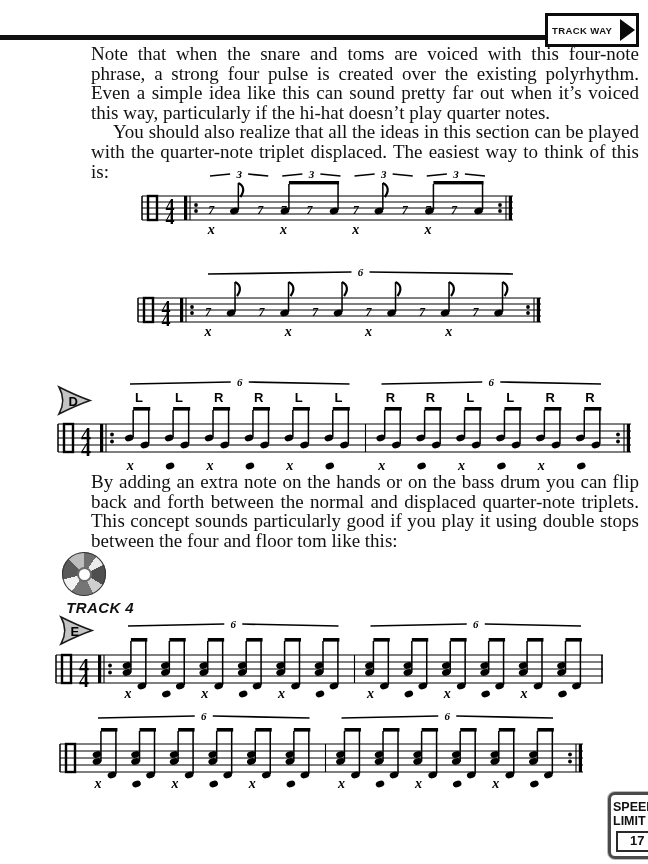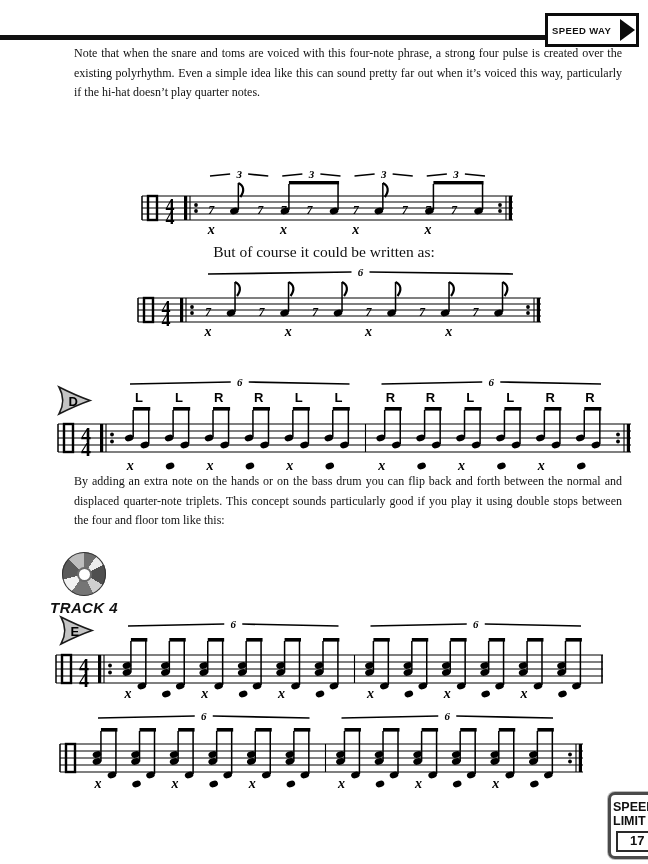--- a/index.html
+++ b/index.html
@@ -5,60 +5,61 @@
   html,body{margin:0;padding:0;background:#e9e9e9;}
   .page{position:relative;width:648px;height:864px;background:#ffffff;overflow:hidden;
         font-family:"Liberation Serif",serif;color:#111;}
   .top-rule{position:absolute;left:0;top:35px;width:547px;height:5px;background:#111;}
   .delong-sign{position:absolute;left:545px;top:13px;width:94px;height:34px;box-sizing:border-box;
         background:#fff;border:3px solid #0b0b0b;display:flex;align-items:center;}
   .sign-text{font-family:"Liberation Sans",sans-serif;font-weight:bold;font-size:9.5px;
         letter-spacing:.4px;padding-left:4px;white-space:nowrap;}
   .sign-arrow{width:0;height:0;border-top:11px solid transparent;border-bottom:11px solid transparent;
         border-left:15px solid #0b0b0b;margin-left:auto;margin-right:1px;}
-  .textblock{position:absolute;left:74px;width:548px;font-size:12px;line-height:19.6px;
+  .textblock{position:absolute;left:91px;width:548px;font-size:19px;line-height:19.6px;
         text-align:justify;}
   .textblock p{margin:0;}
   .textblock p.indent{text-indent:22px;}
   .tb-top{top:44px;}
   .tb-mid{top:472px;}
   .caption{position:absolute;left:0;width:648px;text-align:center;font-size:15.5px;}
   .cap1{top:243px;}
   .cap2{top:350px;}
   .stave{position:absolute;}
   .track-block{position:absolute;left:34px;top:552px;width:100px;text-align:center;}
   .cd-icon{position:relative;width:44px;height:44px;border-radius:50%;margin:0 auto;
         background:conic-gradient(#6e6e6e 0 35deg,#ececec 35deg 65deg,#4f4f4f 65deg 120deg,
         #cfcfcf 120deg 155deg,#757575 155deg 215deg,#f2f2f2 215deg 255deg,#5a5a5a 255deg 315deg,
         #bdbdbd 315deg 360deg);box-shadow:0 0 0 1px #333 inset;}
   .cd-hole{position:absolute;left:50%;top:50%;width:11px;height:11px;margin:-7.5px 0 0 -7.5px;
         background:#fff;border:2px solid #6a6a6a;border-radius:50%;}
   .track-label{margin-top:3px;font-family:"Liberation Sans",sans-serif;font-weight:bold;
-        font-style:italic;font-size:15px;letter-spacing:.4px;}
+        font-style:italic;font-size:15px;letter-spacing:.4px;text-align:right;}
   .speed-sign{position:absolute;left:608px;top:792px;width:56px;box-sizing:content-box;
         background:#fff;border:3px solid #4a4a4a;border-radius:7px;padding:5px 2px 4px 2px;
         text-align:left;font-family:"Liberation Sans",sans-serif;font-weight:bold;
         font-size:12.5px;line-height:1.12;color:#111;box-shadow:0 0 0 1px #bbb;}
   .speed-num{border:2px solid #2a2a2a;margin:3px 3px 0 3px;font-size:13px;padding:1px 12px;}
   svg text{user-select:none;}
 </style>
 </head>
 <body>
 
 <div class="page">
 
   <div class="top-rule"></div>
 
   <div class="delong-sign">
-    <span class="sign-text">SPEED WAY</span>
+    <span class="sign-text">TRACK WAY</span>
     <span class="sign-arrow"></span>
   </div>
 
   <div class="textblock tb-top">
     <p>Note that when the snare and toms are voiced with this four-note phrase, a strong four pulse is created over the existing polyrhythm. Even a simple idea like this can sound pretty far out when it’s voiced this way, particularly if the hi-hat doesn’t play quarter notes.</p>
+    <p class="indent">You should also realize that all the ideas in this section can be played with the quarter-note triplet displaced. The easiest way to think of this is:</p>
   </div>
 
   <div class="stave" style="left: 140px; top: 164px; width: 376px; height: 78px;"><svg width="376" height="78" viewBox="0 0 376 78">
         <line x1="2" y1="32" x2="373" y2="32" stroke="#000" stroke-width="1.15"></line>
         <line x1="2" y1="38" x2="373" y2="38" stroke="#000" stroke-width="1.15"></line>
         <line x1="2" y1="44" x2="373" y2="44" stroke="#000" stroke-width="1.15"></line>
         <line x1="2" y1="50" x2="373" y2="50" stroke="#000" stroke-width="1.15"></line>
         <line x1="2" y1="56" x2="373" y2="56" stroke="#000" stroke-width="1.15"></line>
         <line x1="2" y1="32" x2="2" y2="56" stroke="#000" stroke-width="1.5"></line>
         <rect x="8" y="32" width="9" height="24" fill="none" stroke="#000" stroke-width="2.4"></rect>
@@ -107,21 +108,20 @@
         <text x="287.975" y="49.6" font-size="12" text-anchor="middle" fill="#000" font-family="'Liberation Serif',serif" font-weight="bold" font-style="italic">7</text>
         <ellipse cx="289.42" cy="47" rx="4.4" ry="3.1" fill="#000" transform="rotate(-18 289.42 47)"></ellipse>
         <ellipse cx="338.55" cy="47" rx="4.4" ry="3.1" fill="#000" transform="rotate(-18 338.55 47)"></ellipse>
         <line x1="293.42" y1="46" x2="293.42" y2="20" stroke="#000" stroke-width="1.5"></line>
         <line x1="342.55" y1="46" x2="342.55" y2="20" stroke="#000" stroke-width="1.5"></line>
         <rect x="293.42" y="17" width="50.129999999999995" height="3.4" fill="#000"></rect>
         <text x="313.985" y="49.6" font-size="12" text-anchor="middle" fill="#000" font-family="'Liberation Serif',serif" font-weight="bold" font-style="italic">7</text>
         <text x="287.975" y="70" font-size="14" text-anchor="middle" fill="#000" font-family="'Liberation Serif',serif" font-weight="bold" font-style="italic">x</text>
       </svg></div>
 
-  <div class="caption cap1">But of course it could be written as:</div>
 
   <div class="stave" style="left: 136px; top: 258px; width: 408px; height: 88px;"><svg width="408" height="88" viewBox="0 0 408 88">
         <line x1="2" y1="40" x2="405" y2="40" stroke="#000" stroke-width="1.15"></line>
         <line x1="2" y1="46" x2="405" y2="46" stroke="#000" stroke-width="1.15"></line>
         <line x1="2" y1="52" x2="405" y2="52" stroke="#000" stroke-width="1.15"></line>
         <line x1="2" y1="58" x2="405" y2="58" stroke="#000" stroke-width="1.15"></line>
         <line x1="2" y1="64" x2="405" y2="64" stroke="#000" stroke-width="1.15"></line>
         <line x1="2" y1="40" x2="2" y2="64" stroke="#000" stroke-width="1.5"></line>
         <rect x="8" y="40" width="9" height="24" fill="none" stroke="#000" stroke-width="2.4"></rect>
         <text x="30" y="56" font-size="18" text-anchor="middle" fill="#000" font-family="'Liberation Serif',serif" font-weight="bold" font-style="normal">4</text>

